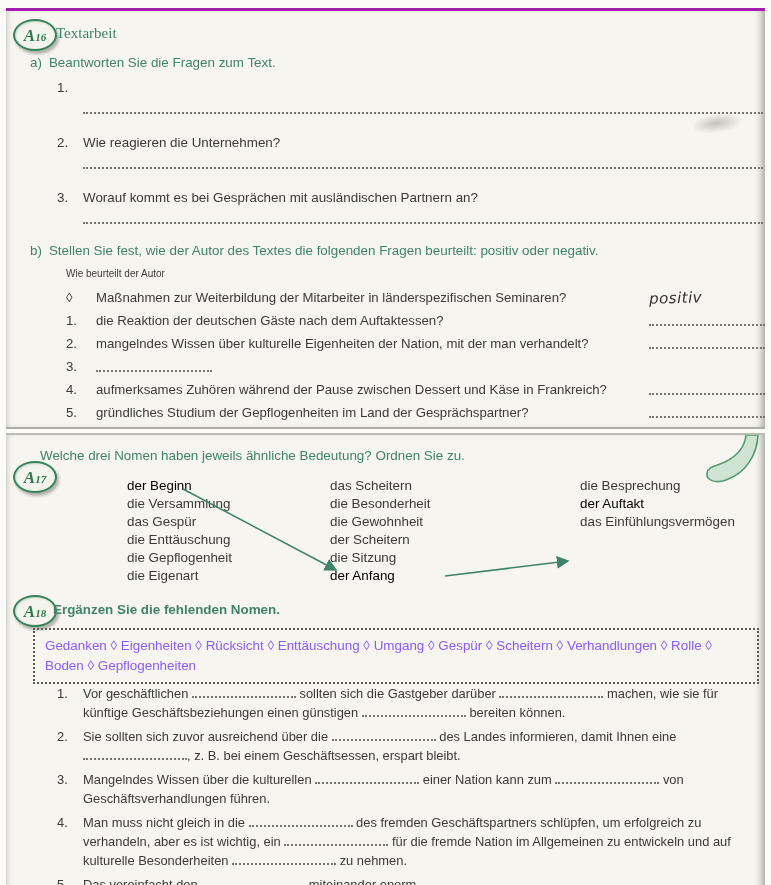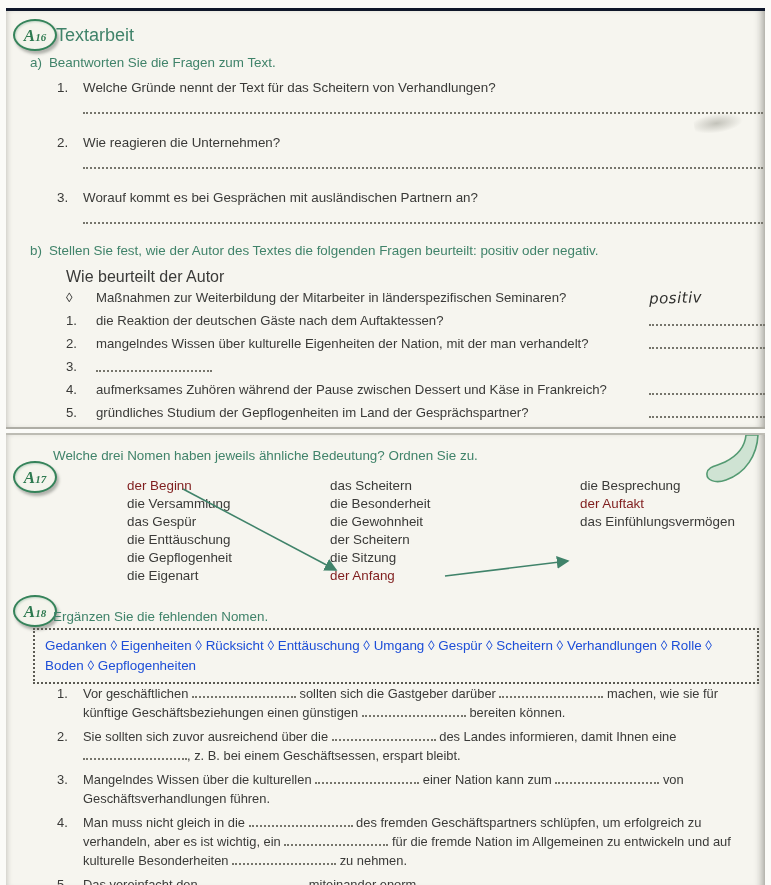--- a/index.html
+++ b/index.html
@@ -8,42 +8,42 @@
     font-family:"Liberation Sans", sans-serif;color:#3a3a38;
     -webkit-font-smoothing:antialiased;
   }
   .page{position:relative;width:771px;height:885px;}
 
   
   .scan-block{
     position:absolute;left:6px;width:759px;background:#f6f5ef;
     box-shadow:inset -8px 0 9px -6px rgba(70,70,62,.55), inset 5px 0 6px -5px rgba(70,70,62,.35);
   }
-  .block1{top:8px;height:416px;border-top:3px solid #0f172a;border-bottom:2px solid #aeada5;}
+  .block1{top:8px;height:416px;border-top:3px solid #a21caf;border-bottom:2px solid #aeada5;}
   .block2{top:433px;height:452px;border-top:2px solid #bdbcb4;}
 
   .abs{position:absolute;}
 
   
   .badge{
     width:40px;height:28px;border:2.5px solid #35835a;border-radius:50%;
     display:flex;align-items:center;justify-content:center;
     box-shadow:2px 3px 3px rgba(90,95,88,.45), inset 1px 1px 2px rgba(53,131,90,.25);
     background:#f4f4ec;
   }
   .badge-label{
     font-family:"Liberation Serif", serif;font-style:italic;font-weight:bold;
     font-size:11px;color:#2e7a50;display:inline-block;line-height:1;padding-top:1px;
   }
   .badge-label::first-letter{font-size:17px;}
 
   .green{color:#40836a;}
-  .title{font-size:18px;}
+  .title{font-size:15px;font-family:Liberation Serif, serif;}
   .instr{font-size:13.4px;}
-  .lead{font-size:16px;}
+  .lead{font-size:10px;}
   .hrow{display:flex;gap:7px;align-items:baseline;}
 
   
   .q-row{display:flex;font-size:13.4px;line-height:17px;}
   .q-num{width:26px;flex-shrink:0;}
   .q-dotline{margin:16px 0 20px 26px;border-bottom:2px dotted #76756c;height:0;}
 
   
   .b-row{display:flex;font-size:13.2px;line-height:17px;margin-bottom:6px;}
   .b-num{width:30px;flex-shrink:0;}
@@ -51,25 +51,25 @@
   .b-ans{width:116px;flex-shrink:0;display:flex;align-items:flex-end;}
   .b-ansline{flex:1;border-bottom:2px dotted #76756c;height:0;margin-bottom:3px;}
   .handwrite{
     font-family:"DejaVu Sans", sans-serif;font-style:italic;font-size:15px;color:#30302e;
     transform:rotate(-1.5deg);letter-spacing:.5px;line-height:15px;
   }
 
   
   .syn-col{list-style:none;margin:0;padding:0;font-size:13.4px;line-height:18px;}
   .syn-col li{white-space:nowrap;}
-  .syn-green{color:#7f1d1d;}
+  .syn-green{color:#000000;}
 
   
   .wordbox{
-    border:2px dotted #5b5a52;padding:6px 10px;font-size:13.4px;line-height:20px;color:#1d4ed8;
+    border:2px dotted #5b5a52;padding:6px 10px;font-size:13.4px;line-height:20px;color:#8b5cf6;
   }
   .n-row{display:flex;font-size:12.9px;line-height:19px;margin-bottom:5px;}
   .n-num{width:26px;flex-shrink:0;}
   .n-text{flex:1;}
   .blank{
     display:inline-block;width:104px;height:.85em;
     border-bottom:2px dotted #76756c;
   }
 
   .smudge{
@@ -91,21 +91,20 @@
     <div class="abs title green" style="left:50px;top:14px;">Textarbeit</div>
 
     <div class="abs hrow" style="left:24px;top:44px;">
       <span class="instr green">a)</span>
       <span class="instr green">Beantworten Sie die Fragen zum Text.</span>
     </div>
 
     <div class="abs" style="left:51px;top:68px;right:2px;">
         <div class="q-row">
           <span class="q-num">1.</span>
-          <span class="q-text">Welche Gründe nennt der Text für das Scheitern von Verhandlungen?</span>
         </div>
         <div class="q-dotline"></div>
         <div class="q-row">
           <span class="q-num">2.</span>
           <span class="q-text">Wie reagieren die Unternehmen?</span>
         </div>
         <div class="q-dotline"></div>
         <div class="q-row">
           <span class="q-num">3.</span>
           <span class="q-text">Worauf kommt es bei Gesprächen mit ausländischen Partnern an?</span>
@@ -169,21 +168,21 @@
 
   <div class="scan-block block2">
 
     <svg class="abs" style="left:680px;top:0;" width="78" height="56" viewBox="0 0 78 56">
       <path d="M72,0 C71,20 60,38 40,45 C29,49 20,45 21,38 C22,31 31,31 39,27 C53,20 59,11 60,0 Z" fill="#cfe3d3" stroke="#549a72" stroke-width="1.6"></path>
     </svg>
 
     <div class="abs badge" style="left:7px;top:6px;margin-top:20px;">
       <span class="badge-label">A17</span>
     </div>
-    <div class="abs instr green" style="left:47px;top:13px;">Welche drei Nomen haben jeweils ähnliche Bedeutung? Ordnen Sie zu.</div>
+    <div class="abs instr green" style="left:34px;top:13px;">Welche drei Nomen haben jeweils ähnliche Bedeutung? Ordnen Sie zu.</div>
 
     <ul class="abs syn-col" style="left:121px;top:42px;">
         <li class="syn-green">der Beginn</li>
         <li>die Versammlung</li>
         <li>das Gespür</li>
         <li>die Enttäuschung</li>
         <li>die Gepflogenheit</li>
         <li>die Eigenart</li>
       </ul>
     <ul class="abs syn-col" style="left:324px;top:42px;">
@@ -206,21 +205,21 @@
           <path d="M0,0 L8,4 L0,8 Z" fill="#40836a"></path>
         </marker>
       </defs>
       <line x1="177" y1="54" x2="330" y2="135" stroke="#40836a" stroke-width="1.6" marker-end="url(#ah)"></line>
       <line x1="439" y1="141" x2="562" y2="126" stroke="#40836a" stroke-width="1.6" marker-end="url(#ah)"></line>
     </svg>
 
     <div class="abs badge" style="left:7px;top:160px;">
       <span class="badge-label">A18</span>
     </div>
-    <div class="abs instr green" style="left:47px;top:174px;">Ergänzen Sie die fehlenden Nomen.</div>
+    <div class="abs instr green" style="left:47px;top:167px;font-weight:bold;">Ergänzen Sie die fehlenden Nomen.</div>
 
     <div class="abs wordbox" style="left:27px;top:193px;width:702px;">Gedanken ◊ Eigenheiten ◊ Rücksicht ◊ Enttäuschung ◊ Umgang ◊ Gespür ◊ Scheitern ◊ Verhandlungen ◊ Rolle ◊ Boden ◊ Gepflogenheiten</div>
 
     <div class="abs" style="left:51px;top:249px;width:700px;">
         <div class="n-row">
           <span class="n-num">1.</span>
           <div class="n-text">Vor geschäftlichen <span class="blank"></span> sollten sich die Gastgeber darüber <span class="blank"></span> machen, wie sie für künftige Geschäftsbeziehungen einen günstigen <span class="blank"></span> bereiten können.</div>
         </div>
         <div class="n-row">
           <span class="n-num">2.</span>

